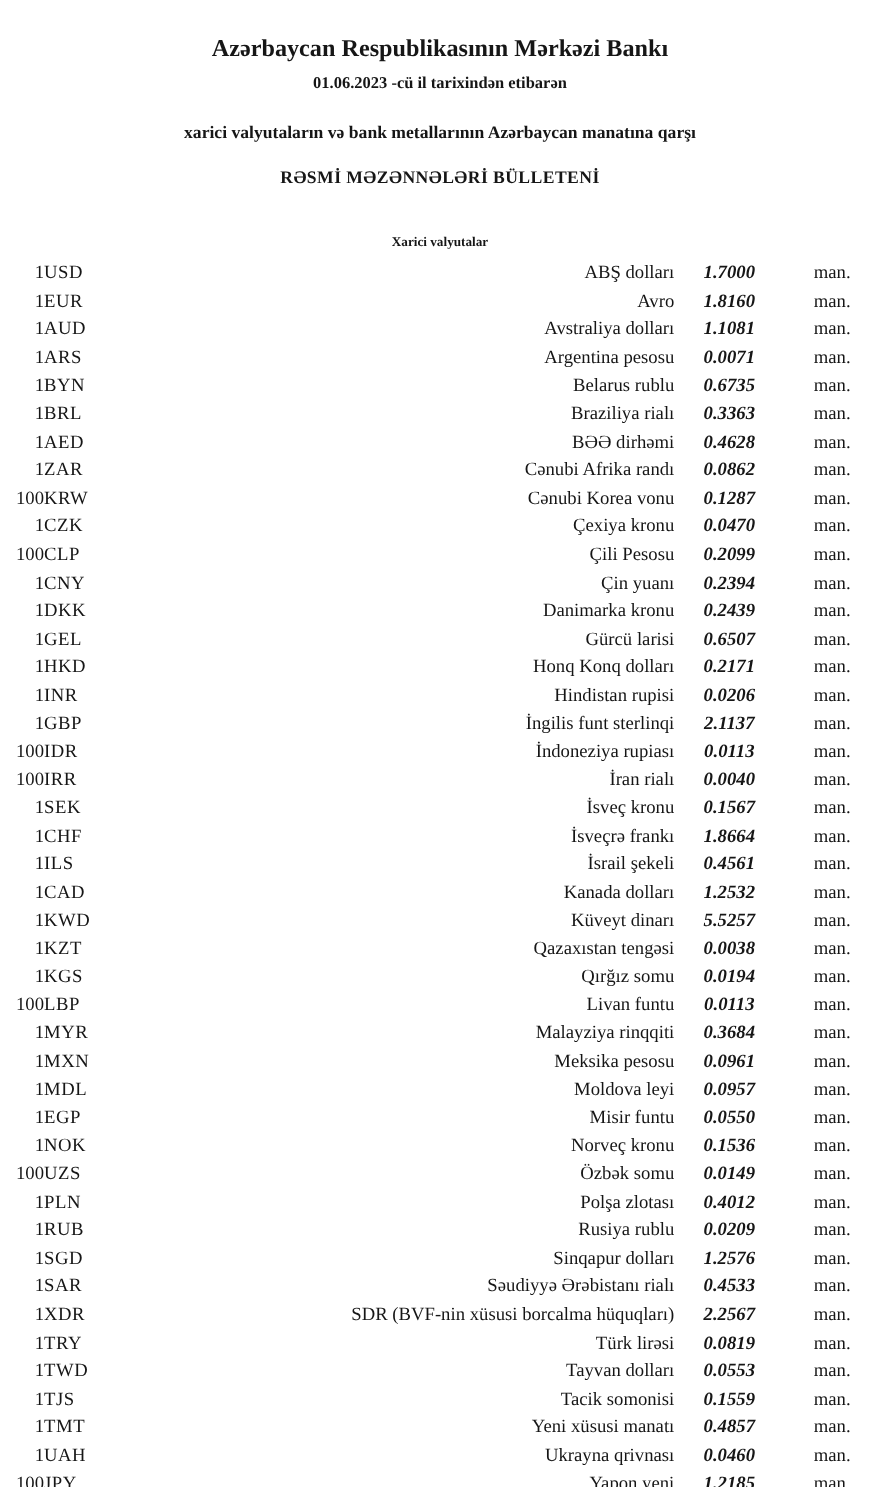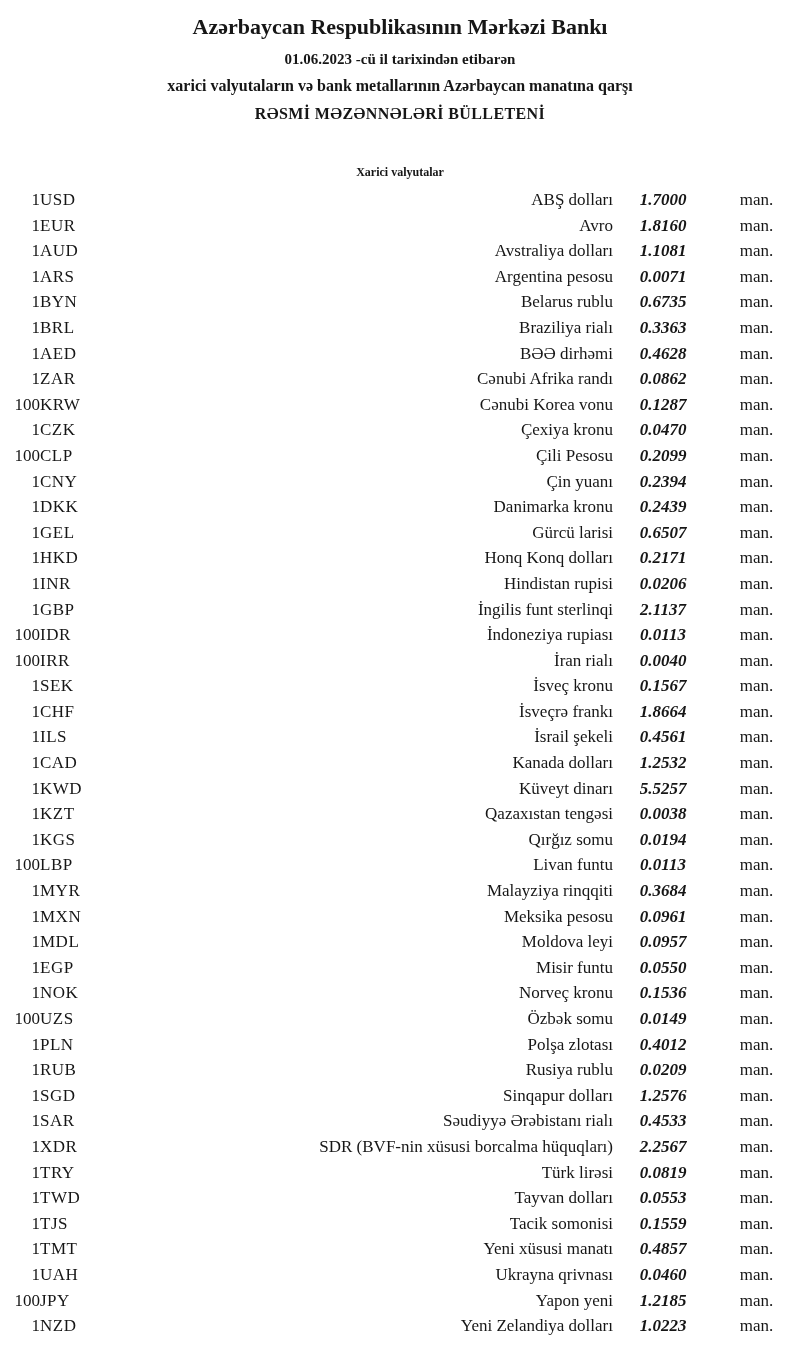--- a/index.html
+++ b/index.html
@@ -7,21 +7,21 @@
     margin: 0;
     padding: 0;
     background: #ffffff;
     color: #161616;
     font-family: "Liberation Serif", "DejaVu Serif", serif;
   }
   .page {
     width: 800px;
     height: 1352px;
     margin: 0 auto;
-    padding-top: 10px;
+    padding-top: 27px;
     overflow: hidden;
   }
   .title {
     text-align: center;
     font-weight: bold;
     font-size: 22px;
     line-height: 26px;
     margin-top: 4px;
   }
   .date-line {
@@ -29,28 +29,28 @@
     font-weight: bold;
     font-size: 15px;
     line-height: 20px;
     margin-top: 9px;
   }
   .subtitle {
     text-align: center;
     font-weight: bold;
     font-size: 16px;
     line-height: 21px;
-    margin-top: 6px;
+    margin-top: 24px;
   }
   .bulletin {
     text-align: center;
     font-weight: bold;
     font-size: 16px;
     line-height: 21px;
-    margin-top: 7px;
+    margin-top: 20px;
     letter-spacing: 0.4px;
   }
   .section-title {
     text-align: center;
     font-weight: bold;
     font-size: 12px;
     line-height: 20px;
     margin-top: 38px;
     margin-bottom: 5px;
   }

